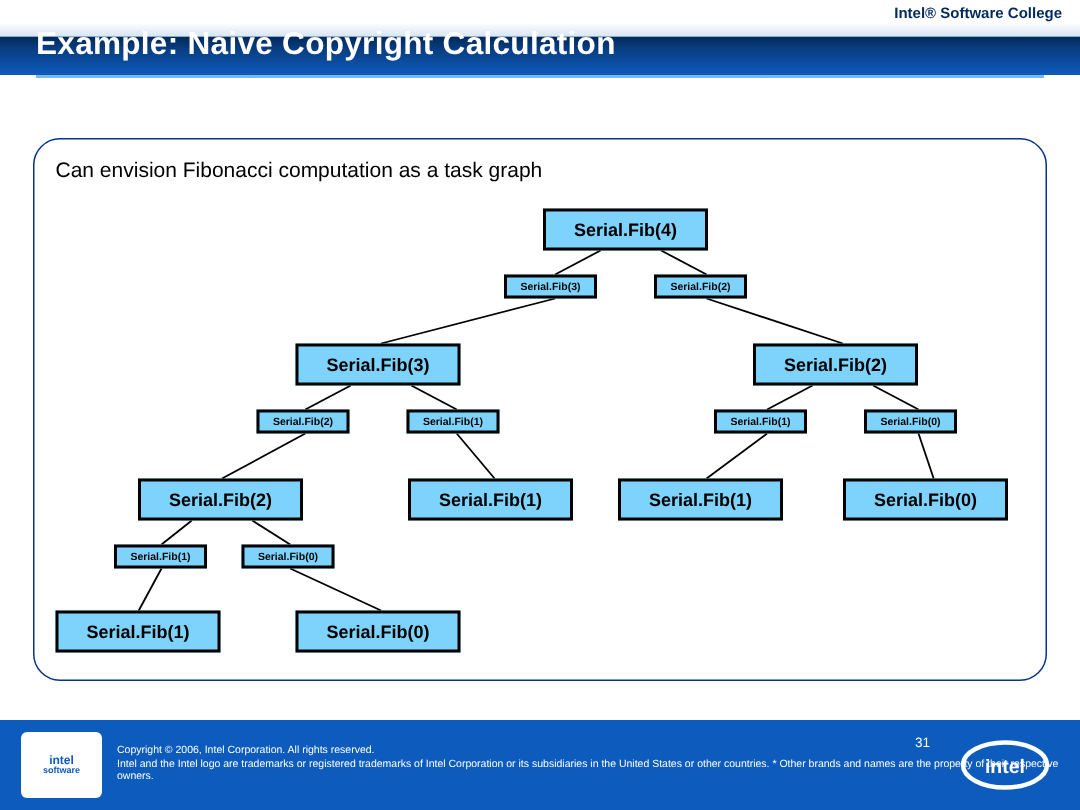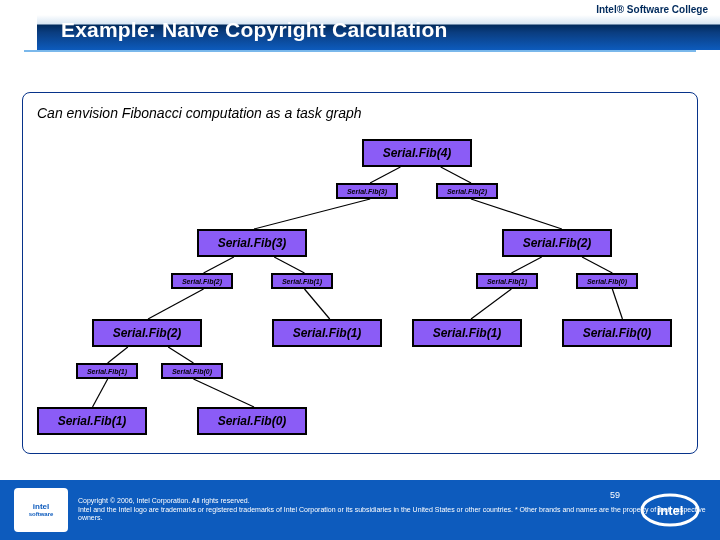--- a/index.html
+++ b/index.html
@@ -1,25 +1,25 @@
 <!DOCTYPE html>
 <html><head>
 <meta charset="utf-8">
 <style>
   * { box-sizing: border-box; margin: 0; padding: 0; }
   html, body { width: 720px; height: 540px; font-family: Verdana, Arial, sans-serif; background: #fff; overflow: hidden; }
-  .slide { width: 720px; height: 540px; position: relative; padding-left: 37px; }
+  .slide { width: 720px; height: 540px; position: relative; }
   .header-band { height: 50px; background: linear-gradient(#ffffff 0%, #ffffff 30%, #d8e6f3 48%, #002a5c 50%, #0a3d80 65%, #0d5bbd 100%); position: relative; }
   .tag { position: absolute; right: 12px; top: 4px; font-size: 10px; font-weight: bold; color: #002a5c; }
   .title { position: absolute; left: 24px; top: 18px; font-size: 21px; font-weight: 900; color: #fff; letter-spacing: 0.2px; }
   .subhead { position: absolute; left: 24px; top: 50px; right: 24px; height: 2px; background: #7ab8eb; }
-  .body-area { position: absolute; left: 22px; right: 22px; top: 92px; bottom: 86px; border: 1px solid #07338a; border-radius: 8px; padding: 12px 14px; font-style: italic; }
+  .body-area { position: absolute; left: 22px; right: 22px; top: 92px; bottom: 86px; border: 1px solid #07338a; border-radius: 18px; padding: 12px 14px; }
   .lead { font-size: 14px; color: #000; margin-bottom: 18px; }
   .tree { position: relative; width: 100%; height: 310px; }
-  .box { position: absolute; border: 2px solid #000; background: #8b5cf6; display: flex; align-items: center; justify-content: center; font-weight: bold; }
+  .box { position: absolute; border: 2px solid #000; background: #7dd3fc; display: flex; align-items: center; justify-content: center; font-weight: bold; }
   .bL { width: 110px; height: 28px; font-size: 12px; }
   .bS { width: 62px; height: 16px; font-size: 7px; }
   .footer { position: absolute; left: 0; right: 0; bottom: 0; height: 60px; background: #0d5bbd; color: #fff; display: flex; align-items: center; }
   .footlogo { width: 54px; height: 44px; margin: 0 10px 0 14px; background: #fff; border-radius: 4px; display: flex; flex-direction: column; align-items: center; justify-content: center; font-size: 8px; color: #0d5bbd; font-weight: bold; line-height: 1; }
   .foottext { font-size: 7px; line-height: 1.25; flex: 1; padding-right: 8px; }
   .pagenum { position: absolute; right: 100px; bottom: 40px; font-size: 9px; color: #fff; }
   .rightlogo { position: absolute; right: 18px; bottom: 10px; width: 64px; height: 40px; display:flex; align-items:center; justify-content:center; }
   .rightlogo svg { display:block; }
   svg.lines { position: absolute; left: 0; top: 0; width: 100%; height: 100%; pointer-events: none; }
 </style>
@@ -91,20 +91,20 @@
   <div class="footer">
     <div class="footlogo">
       <span>intel</span>
       <span style="font-size:6px;">software</span>
     </div>
     <div class="foottext">
       <div>Copyright © 2006, Intel Corporation. All rights reserved.</div>
       <div>Intel and the Intel logo are trademarks or registered trademarks of Intel Corporation or its subsidiaries in the United States or other countries. * Other brands and names are the property of their respective owners.</div>
     </div>
   </div>
-  <div class="pagenum">59</div>
+  <div class="pagenum">31</div>
   <div class="rightlogo">
     <svg width="64" height="40" viewBox="0 0 64 40">
       <ellipse cx="32" cy="20" rx="28" ry="15" fill="none" stroke="#fff" stroke-width="3"></ellipse>
       <text x="32" y="25" text-anchor="middle" font-family="Arial" font-size="13" font-weight="bold" fill="#fff">intel</text>
     </svg>
   </div>
 </div>
 
 </body></html>

